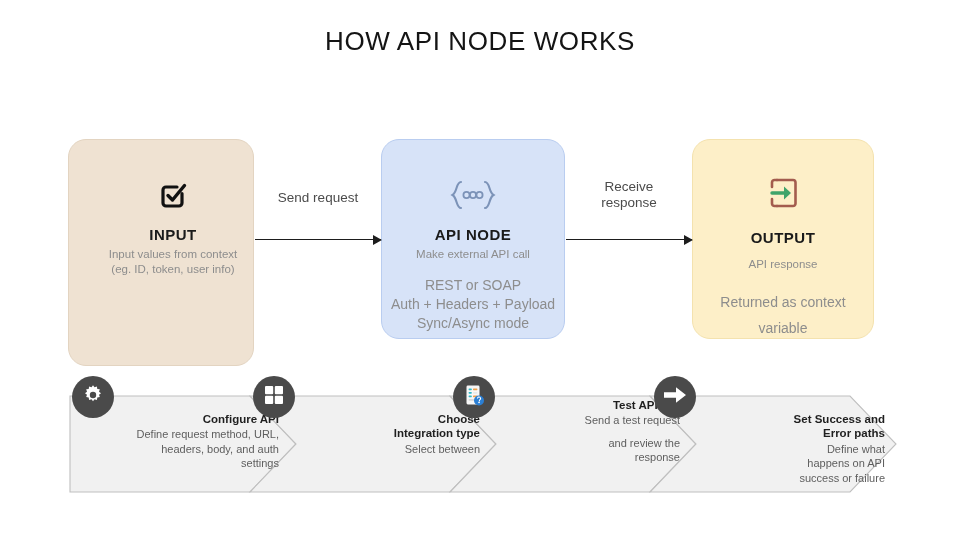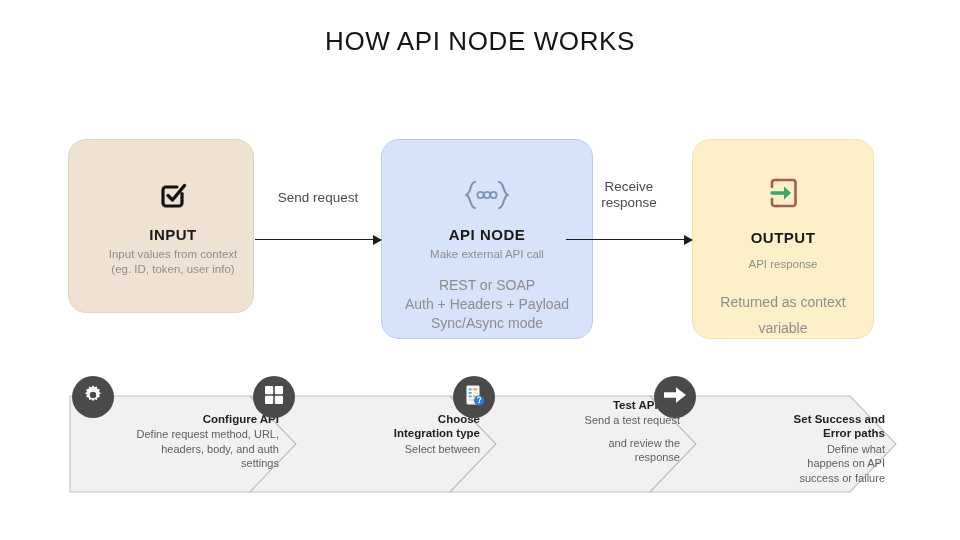--- a/index.html
+++ b/index.html
@@ -21,23 +21,23 @@
 
   
   .flow-box {
     position: absolute;
     border-radius: 18px;
     display: flex; flex-direction: column;
     align-items: center; justify-content: flex-start;
     padding-top: 34px;
     text-align: center;
   }
-  #box-input  { left: 68px;  top: 139px; width: 186px; height: 174px;
+  #box-input  { left: 68px;  top: 139px; width: 186px; height: 227px;
                 background: #EFE2D2; border: 1px solid #E3D4C1; padding-left: 24px; }
-  #box-api    { left: 381px; top: 139px; width: 212px; height: 200px;
+  #box-api    { left: 381px; top: 139px; width: 184px; height: 200px;
                 background: #D7E3F8; border: 1px solid #B9CDF0; }
   #box-output { left: 692px; top: 139px; width: 182px; height: 200px;
                 background: #FDEFC8; border: 1px solid #F4E2AE; gap: 7px; }
 
   .box-icon { height: 42px; display: flex; align-items: center; justify-content: center; }
   .box-title {
     margin-top: 10px; font-size: 15px; font-weight: bold;
     letter-spacing: .5px; color: #1a1a1a;
   }
   .box-sub   { margin-top: 4px; font-size: 11.5px; color: #8d8d8d; line-height: 1.32; }

